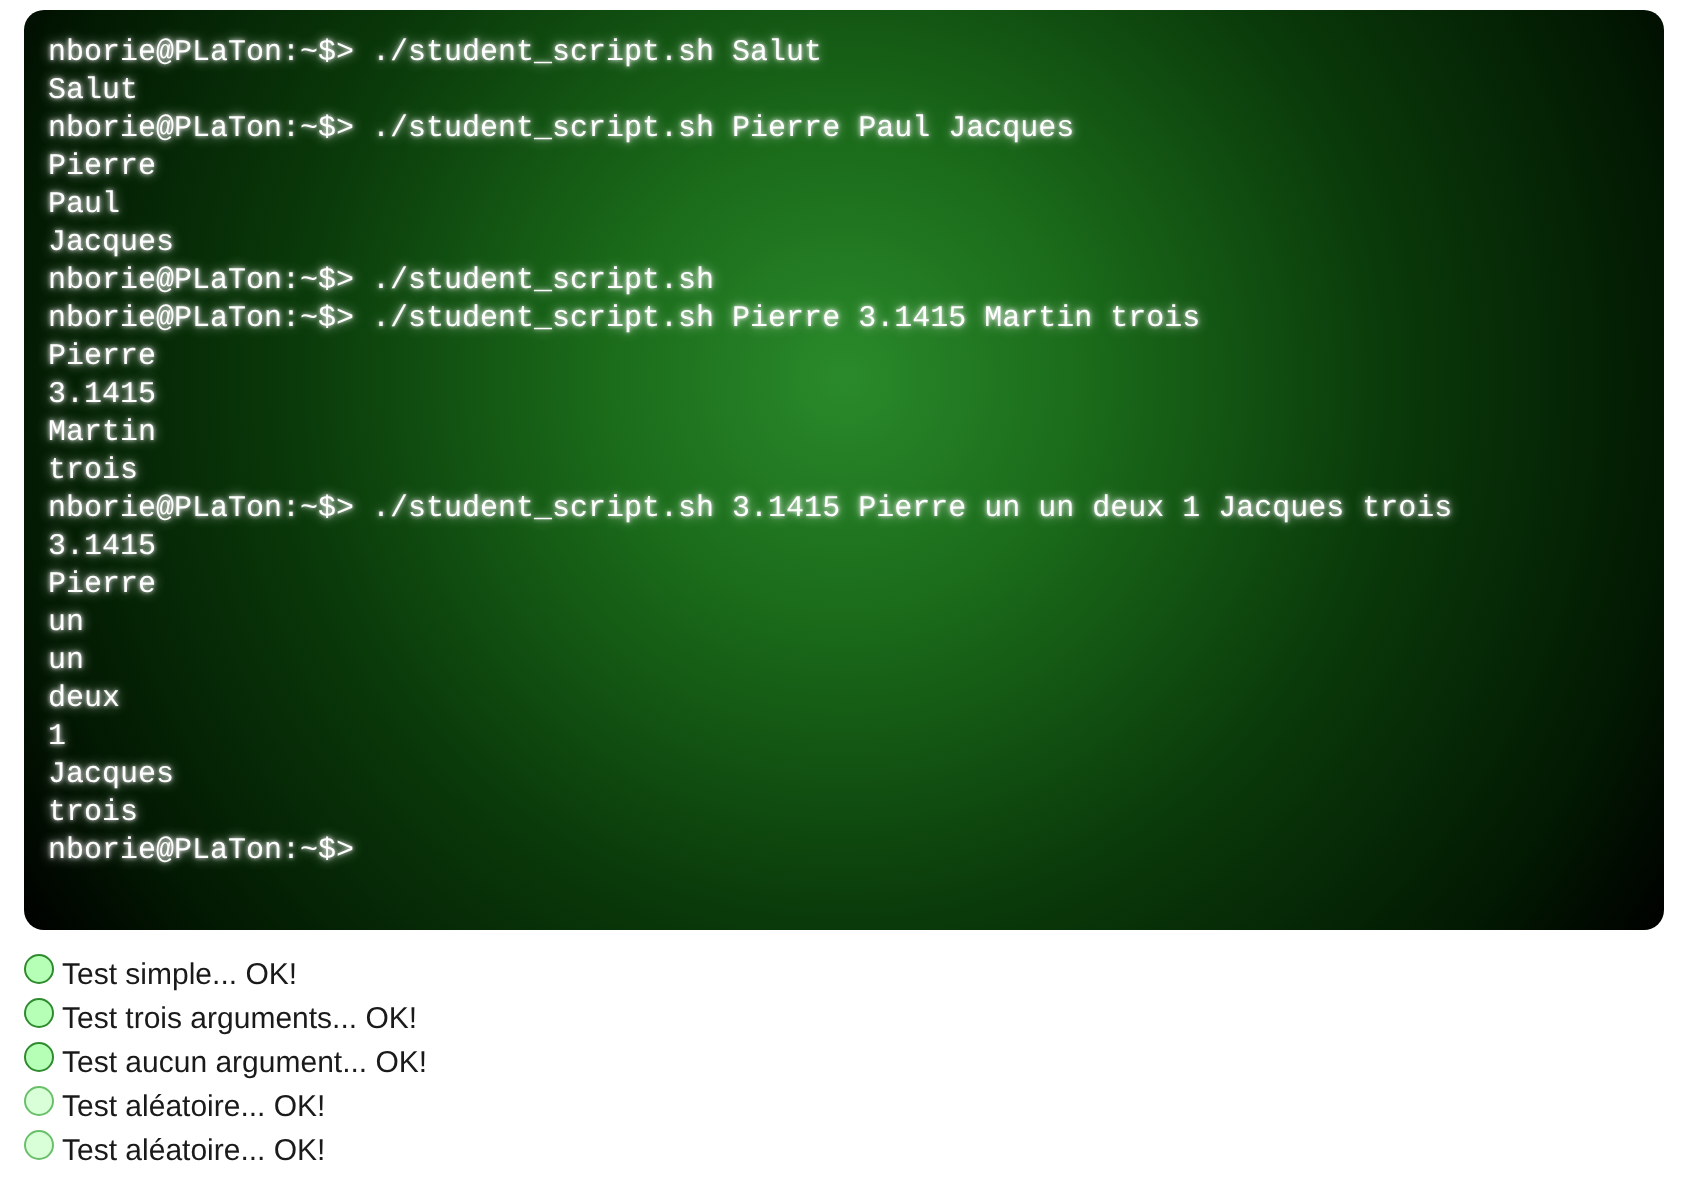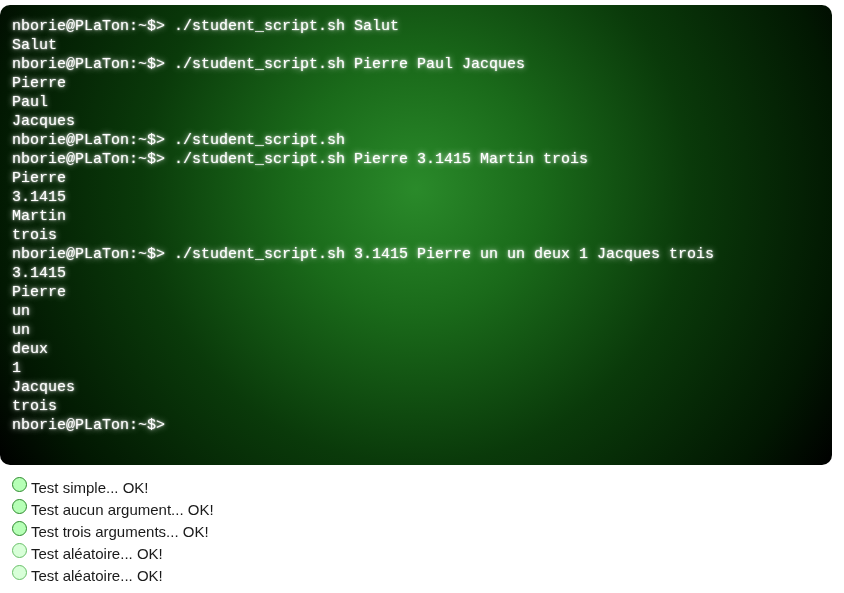--- a/index.html
+++ b/index.html
@@ -1,18 +1,18 @@
 <!DOCTYPE html>
 <html><head>
 <meta charset="utf-8">
 <style>
   * { box-sizing: border-box; margin: 0; padding: 0; }
   body { font-family: Arial, Helvetica, sans-serif; background: #fff; width: 844px; }
   .terminal {
-    margin: 5px 12px 12px 0;
+    margin: 5px 12px 12px 12px;
     background: radial-gradient(circle at 50% 40%, #2a8a2a 0%, #1a6a1a 25%, #0a3a0a 55%, #021802 85%, #000 100%);
     border-radius: 10px;
     padding: 12px 11px 30px 12px;
     font-family: "Consolas", "Menlo", "Courier New", monospace;
     font-size: 15px;
     line-height: 19px;
     color: #ffffff;
     text-shadow: 0 0 6px rgba(255,255,255,0.85), 0 0 2px rgba(255,255,255,0.9);
     white-space: pre;
     overflow: hidden;
@@ -41,26 +41,26 @@
 
 <div class="results" id="results">
     <div class="result-line">
       <span class="circle"></span>
       <span> </span>
       <span>Test simple... OK!</span>
     </div>
     <div class="result-line">
       <span class="circle"></span>
       <span> </span>
-      <span>Test aucun argument... OK!</span>
+      <span>Test trois arguments... OK!</span>
     </div>
     <div class="result-line">
       <span class="circle"></span>
       <span> </span>
-      <span>Test trois arguments... OK!</span>
+      <span>Test aucun argument... OK!</span>
     </div>
     <div class="result-line">
       <span class="circle dim"></span>
       <span> </span>
       <span>Test aléatoire... OK!</span>
     </div>
     <div class="result-line">
       <span class="circle dim"></span>
       <span> </span>
       <span>Test aléatoire... OK!</span>

